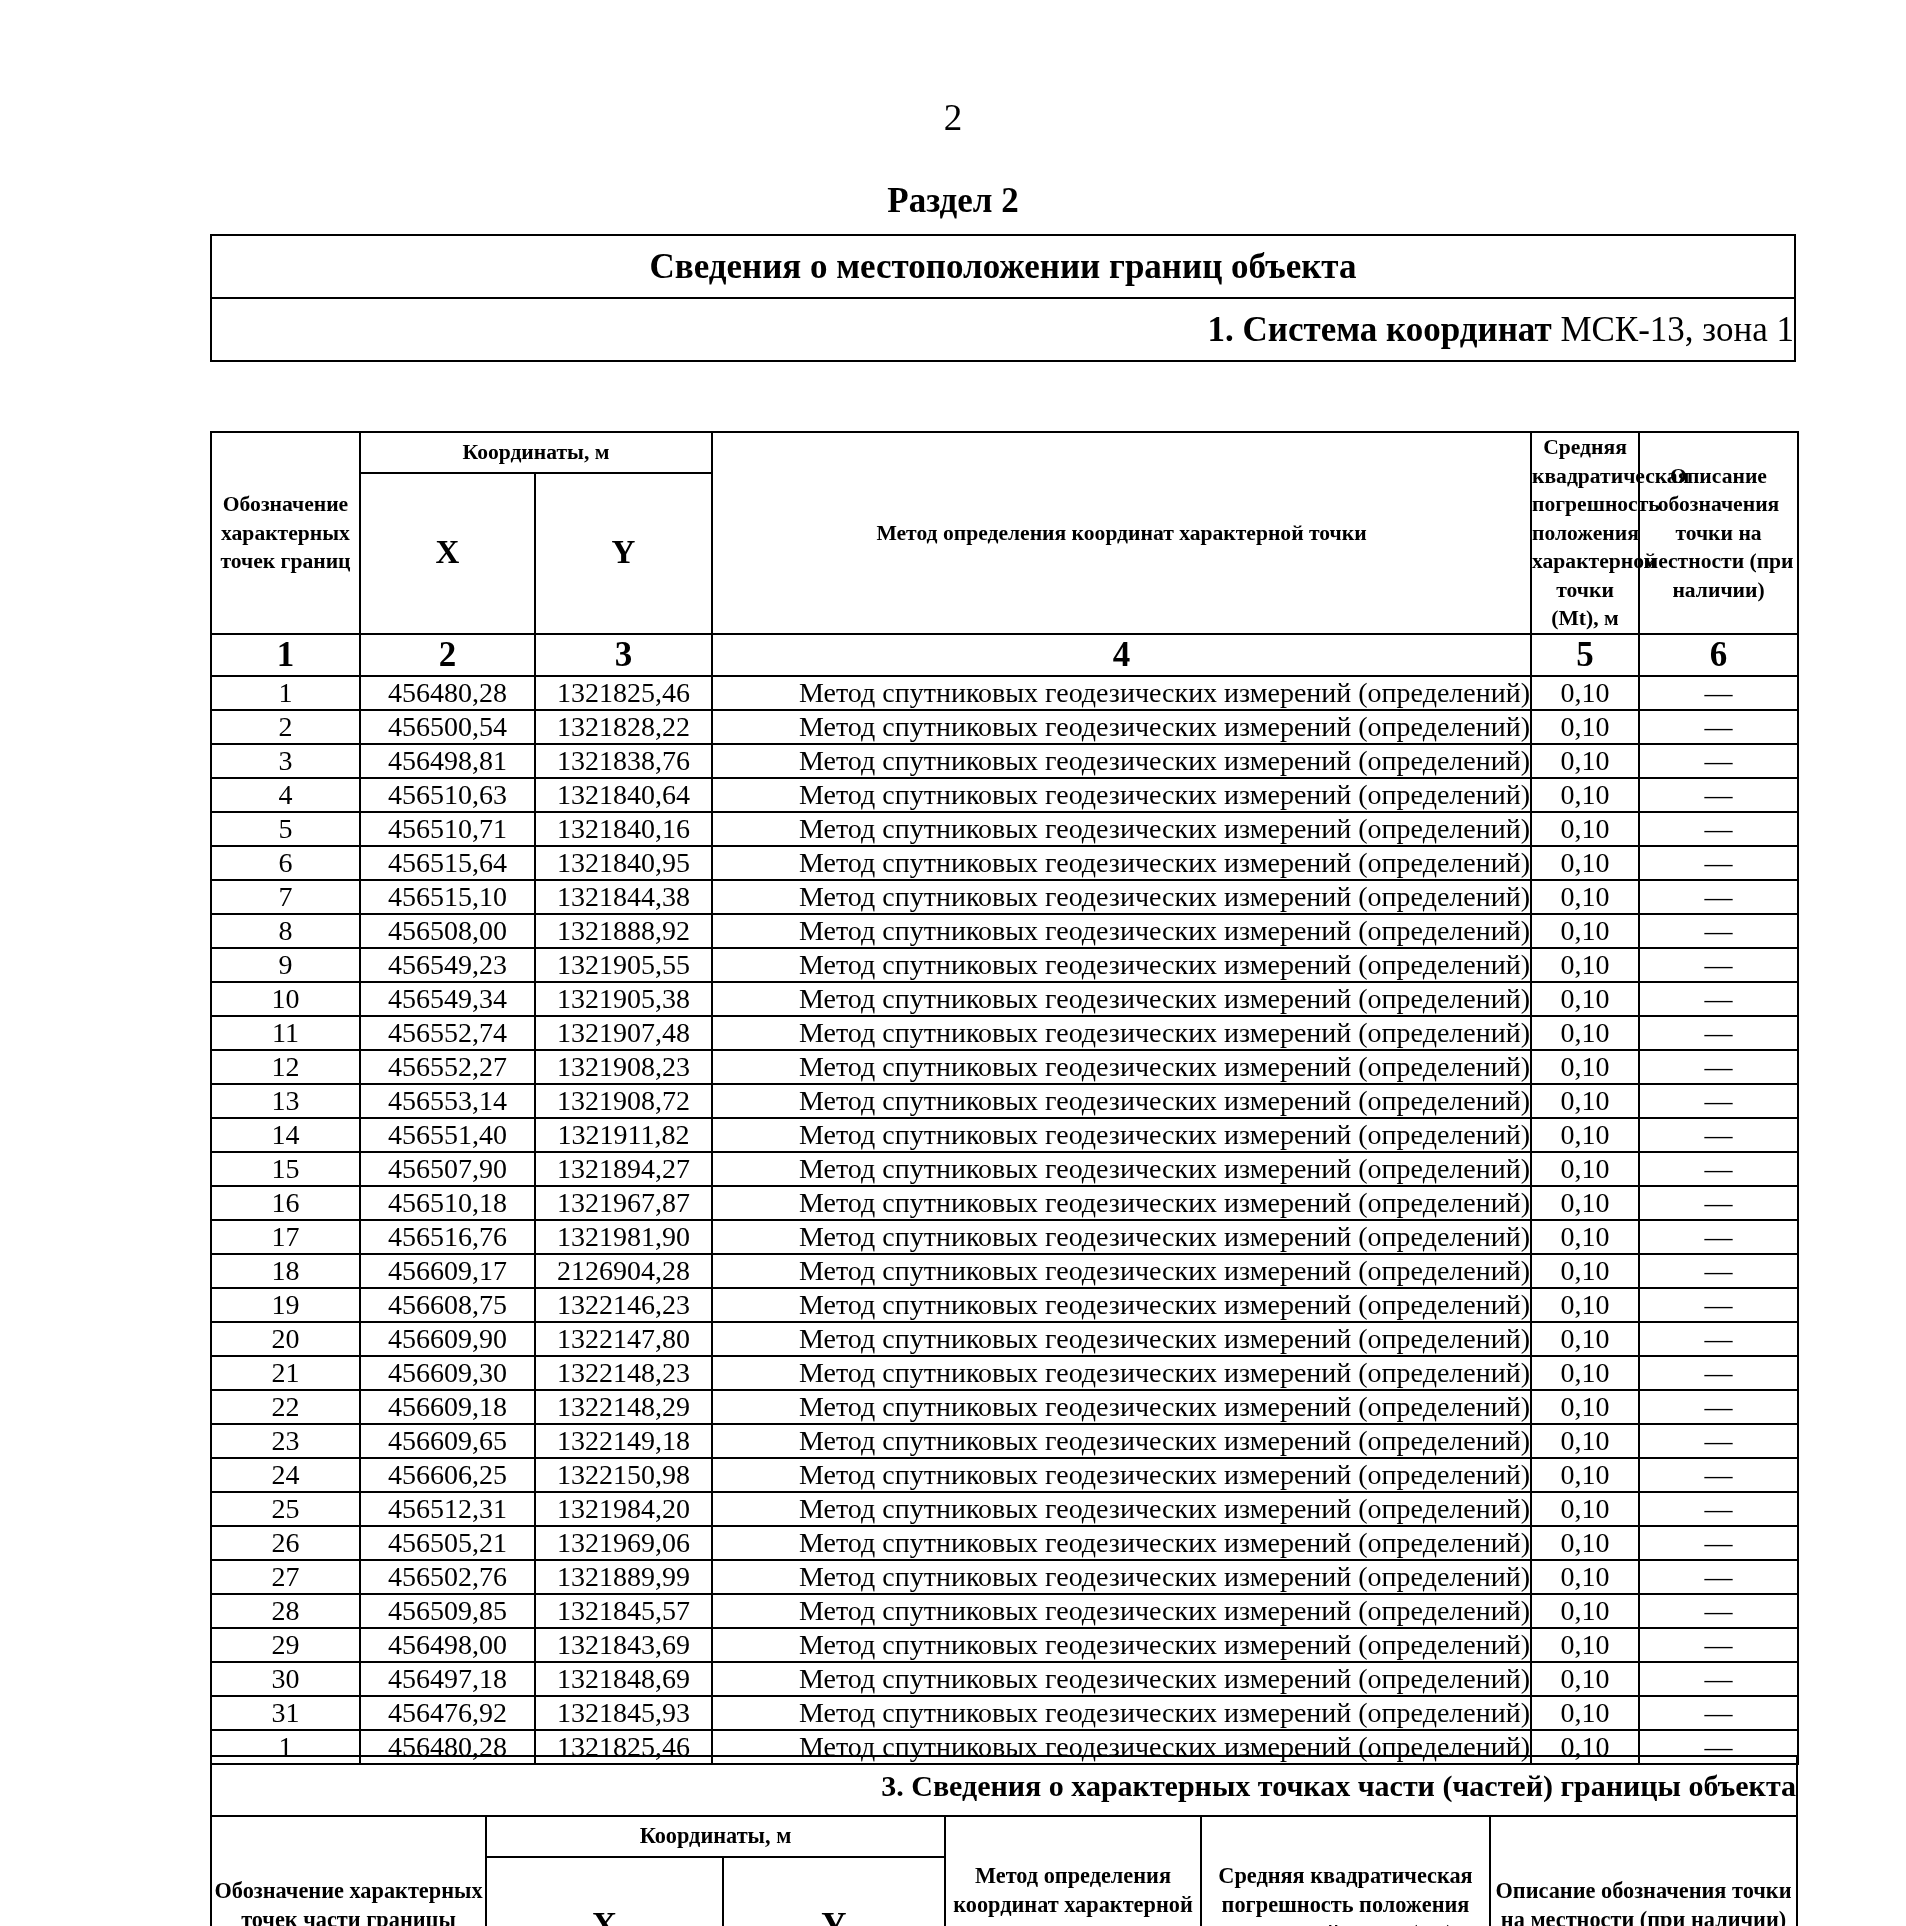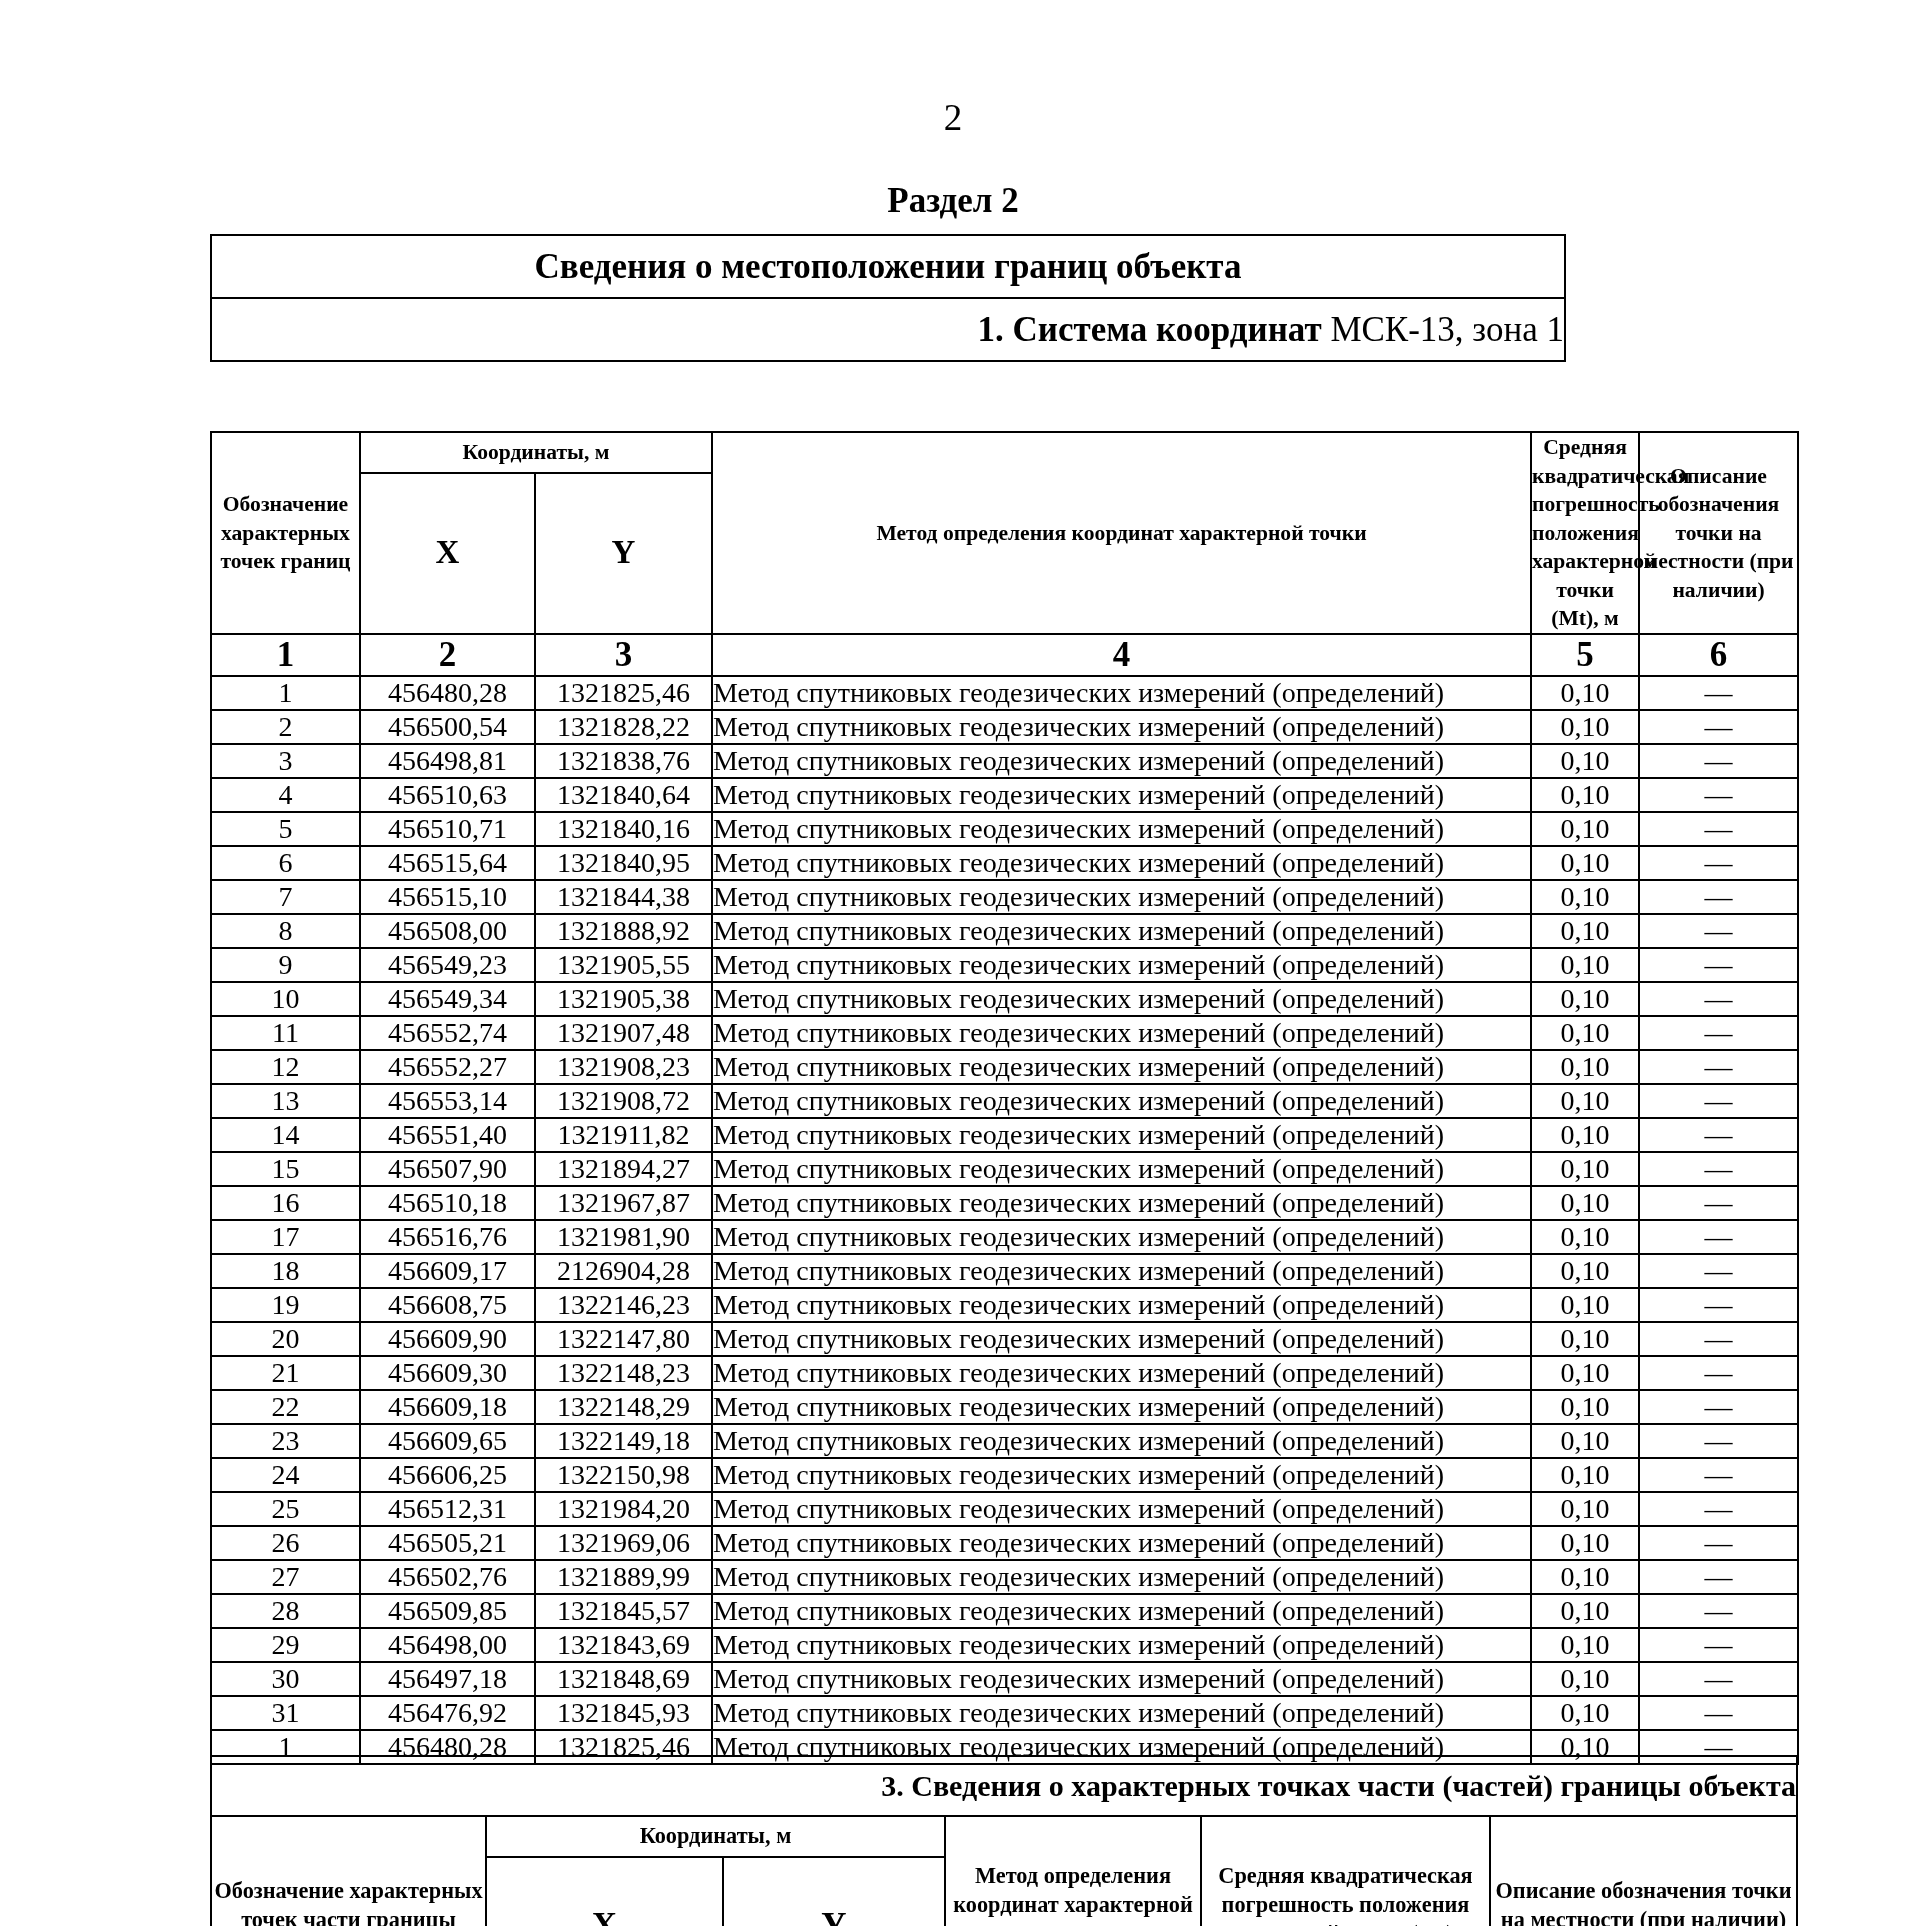--- a/index.html
+++ b/index.html
@@ -1,35 +1,35 @@
 <!DOCTYPE html>
 <html style="font-size:6.2px"><head>
 <meta charset="utf-8">
 <style>
   html, body { margin:0; padding:0; background:#ffffff; }
   body { width:1906px; height:2709px; position:relative; overflow:hidden;
          font-family:"Liberation Serif","DejaVu Serif",serif; color:#000; }
   .page-num { position:absolute; top:96px; left:0; width:1906px; text-align:center; font-size:37px; }
   .razdel { position:absolute; top:181px; left:0; width:1906px; text-align:center; font-size:35px; font-weight:bold; }
 
-  table { border-collapse:collapse; position:absolute; left:210px; width:1356px; table-layout:fixed; }
+  table { border-collapse:collapse; position:absolute; left:210px; width:1586px; table-layout:fixed; }
   td, th { border:2.7px solid #000; padding:0; text-align:center; vertical-align:middle; }
 
   #tbl-top { top:234px; }
   #tbl-top td { height:61px; font-size:35px; }
   #tbl-top .title-cell { font-weight:bold; }
   .left-text { text-align:right; padding-left:15.4px !important;margin-top:16px; }
   .bold { font-weight:bold; }
 
   #tbl-main { top:431px; }
   #tbl-main th { font-weight:bold; font-size:21.6px; line-height:1.32; }
   #tbl-main th.big { font-size:33px; }
   #tbl-main .numrow td { font-size:35px; font-weight:bold; height:39px; }
   #tbl-main .datarow td { font-size:28px; height:32px; line-height:1; }
-  #tbl-main td.m { text-align:left; white-space:nowrap; }
+  #tbl-main td.m { text-align:right; white-space:nowrap; }
 
   #tbl-part { top:1755px; }
   #tbl-part .sec-title td { height:58px; font-size:30px; font-weight:bold; }
   #tbl-part th { font-weight:bold; font-size:22.3px; line-height:1.3; }
   #tbl-part th.big { font-size:35px; }
 </style>
 </head>
 <body>
 
 <div class="page-num">2</div>

